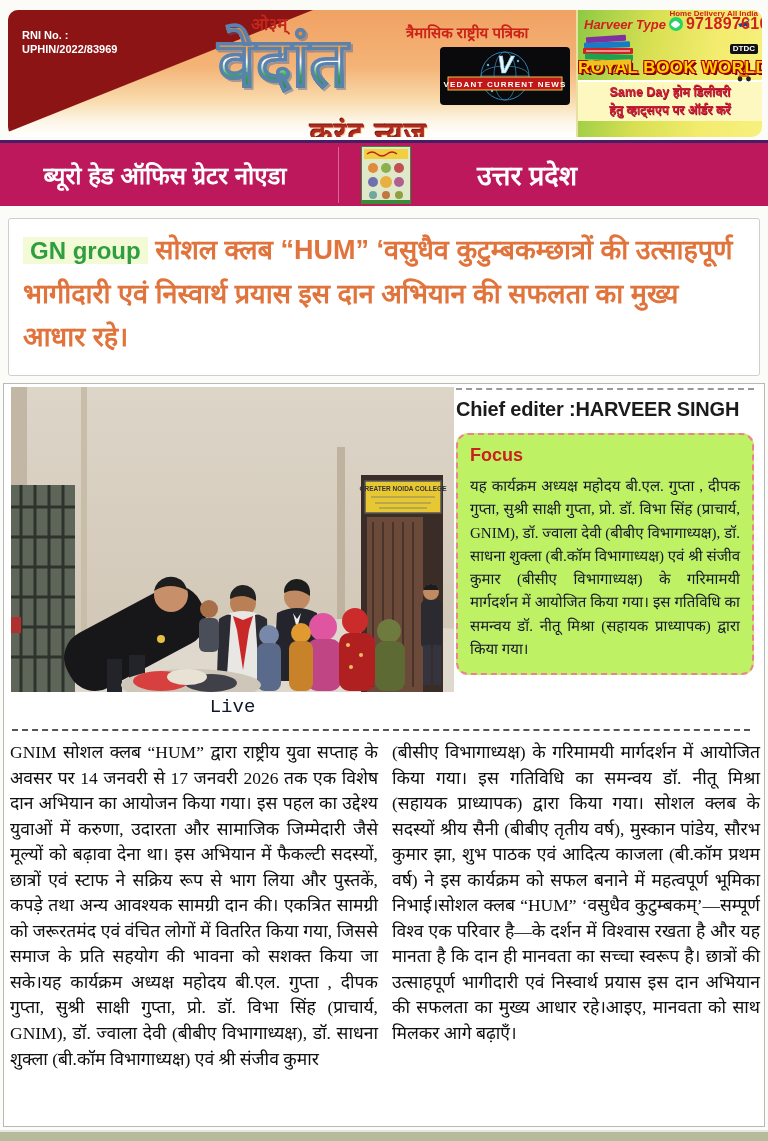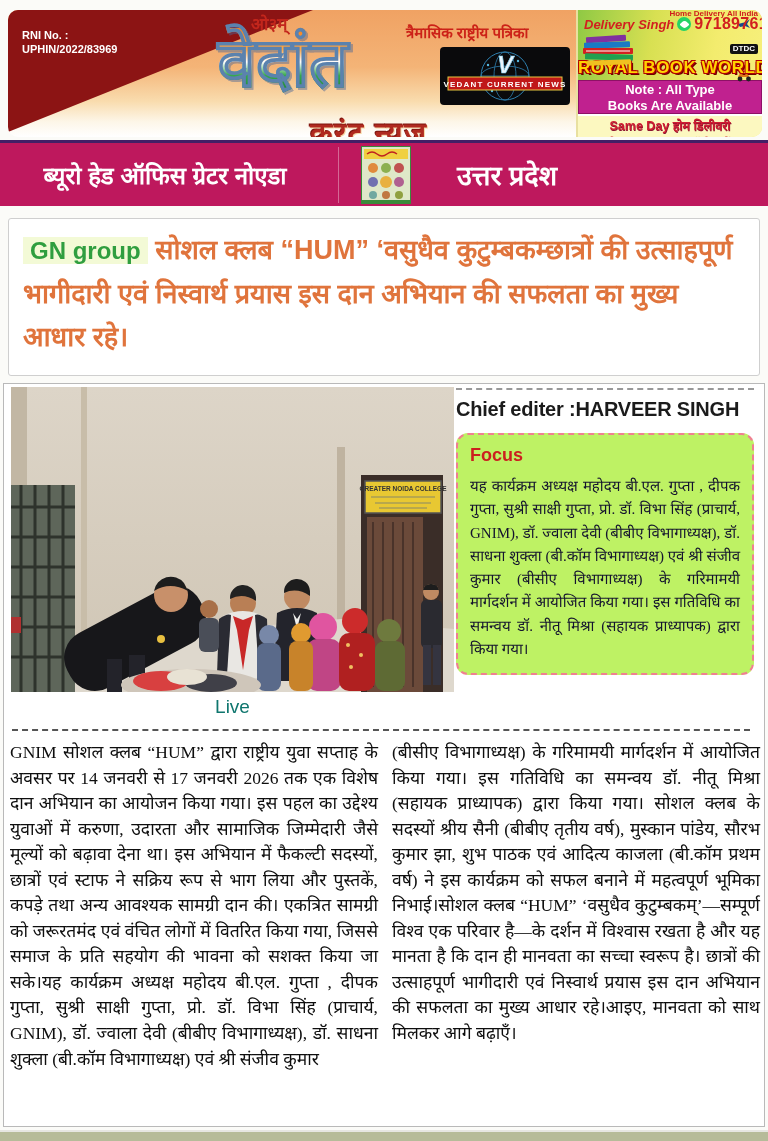--- a/index.html
+++ b/index.html
@@ -105,41 +105,41 @@
   .bureau-bar {
     position:absolute; left:0; top:140px; width:768px; height:66px;
     background:#be185d; border-top:3px solid #441f66;
     display:flex; align-items:center;
   }
   .bureau-left {
     width:330px; text-align:center; color:#fff; font-weight:bold; font-size:24px;
   }
   .bureau-divider { width:1px; height:56px; background:rgba(255,255,255,.35); margin-left:8px; }
   .magazine-thumb { margin:0 14px 0 22px; line-height:0; }
-  .bureau-right { color:#fff; font-weight:bold; font-size:27px; margin-left:32px; }
+  .bureau-right { color:#fff; font-weight:bold; font-size:27px; margin-left:52px; }
 
   
   .headline-box {
     position:absolute; left:8px; top:218px; width:752px; height:158px;
     background:#fff; border:1px solid #cfcfcf; border-radius:3px;
     padding:10px 14px;
     font-size:27px; font-weight:bold; line-height:1.62;
   }
   .headline-prefix { color:#2f9e3f; background:#f3fad6; padding:0 7px; font-size:24px; }
   .headline-text { color:#e0743c; }
 
   
   .article {
     position:absolute; left:3px; top:383px; width:762px; height:744px;
     background:#fff; border:1px solid #b9b9b9;
   }
   .photo { position:absolute; left:7px; top:3px; width:443px; height:305px; line-height:0; }
   .photo-caption {
     position:absolute; left:7px; top:312px; width:443px; text-align:center;
-    font-family:Liberation Sans, sans-serif; font-size:19px; color:#0f766e;
+    font-family:Liberation Mono, monospace; font-size:19px; color:#0f172a;
   }
   .right-col { position:absolute; left:452px; top:4px; width:298px; }
   .right-col-rule { border-top:2px dashed #999; margin-bottom:8px; }
   .chief {
     font-size:20px; font-weight:bold; color:#1b1b1b; letter-spacing:-.2px;
     margin-bottom:12px; white-space:nowrap;
   }
   .focus-box {
     background:#bef264; border:2px dashed #ef8090; border-radius:12px;
     padding:10px 12px 12px 12px;
@@ -196,21 +196,21 @@
           <circle cx="52" cy="44" r="1.2" fill="#57b8e0"></circle>
       </g>
       <text x="65" y="26" text-anchor="middle" font-size="24" font-weight="bold" font-style="italic" fill="#eaf6ff" stroke="#7ec8e8" stroke-width=".6">V</text>
       <rect x="8" y="30" width="114" height="13" fill="#c01818" stroke="#e8c840" stroke-width="1"></rect>
       <text x="65" y="40" text-anchor="middle" font-size="8" font-weight="bold" letter-spacing="1.2" fill="#ffffff">VEDANT CURRENT NEWS</text>
     </svg>
   </div>
 
   <div class="ad">
     <div class="ad-row1">
-      <span class="ad-owner">Delivery Singh</span>
+      <span class="ad-owner">Harveer Type</span>
       <span class="wa-icon">
           <span></span>
         </span>
       <span class="ad-phone">9718976101</span>
     </div>
     <div class="books-icon">
       <svg width="58" height="32" viewBox="0 0 58 32">
         <rect x="6" y="2" width="40" height="6" rx="1" fill="#8030a0" transform="rotate(-4 26 5)"></rect>
         <rect x="4" y="8" width="46" height="6" rx="1" fill="#1a7ac4" transform="rotate(-2 27 11)"></rect>
         <rect x="3" y="14" width="50" height="6" rx="1" fill="#d42020"></rect>
@@ -232,24 +232,20 @@
           <svg width="18" height="12" viewBox="0 0 18 12">
             <path d="M3 7 Q5 2 9 3 L13 3 L14 7 Z" fill="#e07818"></path>
             <circle cx="5" cy="9" r="2.4" fill="#222"></circle>
               <circle cx="13.5" cy="9" r="2.4" fill="#222"></circle>
             <rect x="11.5" y="0" width="4" height="2.4" rx="1" fill="#c01818"></rect>
           </svg>
         </span>
       </span>
     </div>
     <div class="ad-shop">ROYAL BOOK WORLD</div>
-    <div class="ad-note">
-      <div>Note : All Type</div>
-      <div>Books Are Available</div>
-    </div>
     <div class="ad-yellow">
       <div>Same Day होम डिलीवरी</div>
       <div>हेतु व्हाट्सएप पर ऑर्डर करें</div>
     </div>
   </div>
 </div>
 
 <div class="bureau-bar">
   <div class="bureau-left">ब्यूरो हेड ऑफिस ग्रेटर नोएडा</div>
   <div class="bureau-divider"></div>

